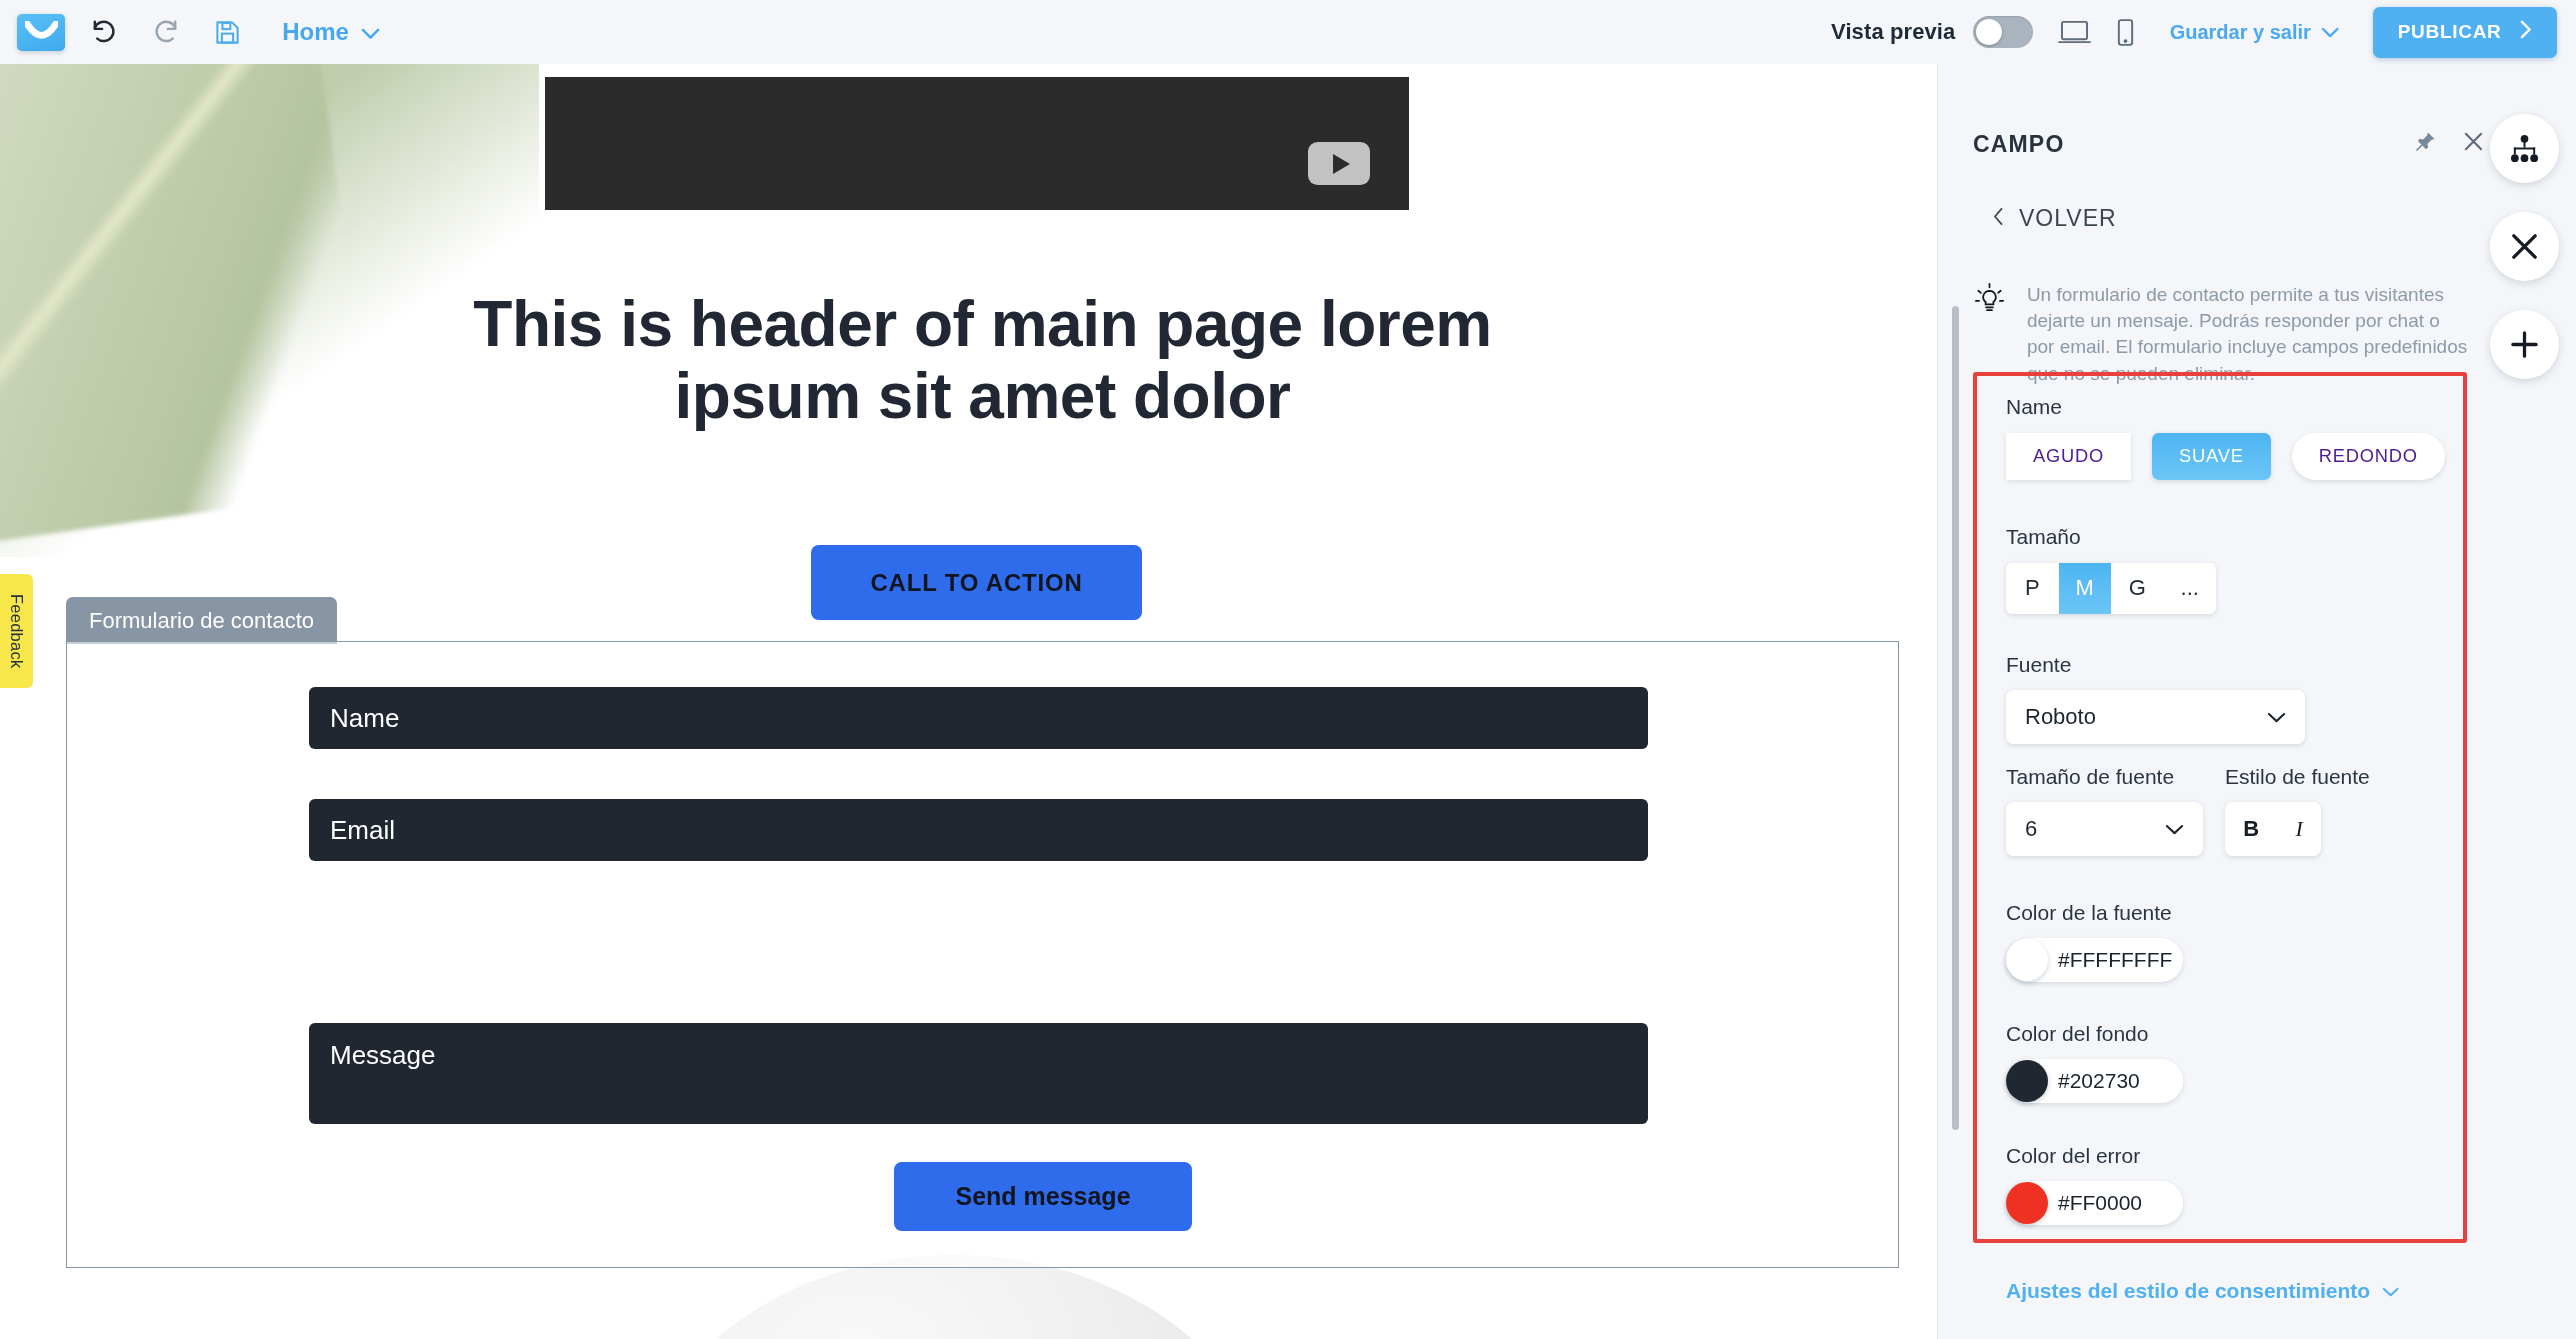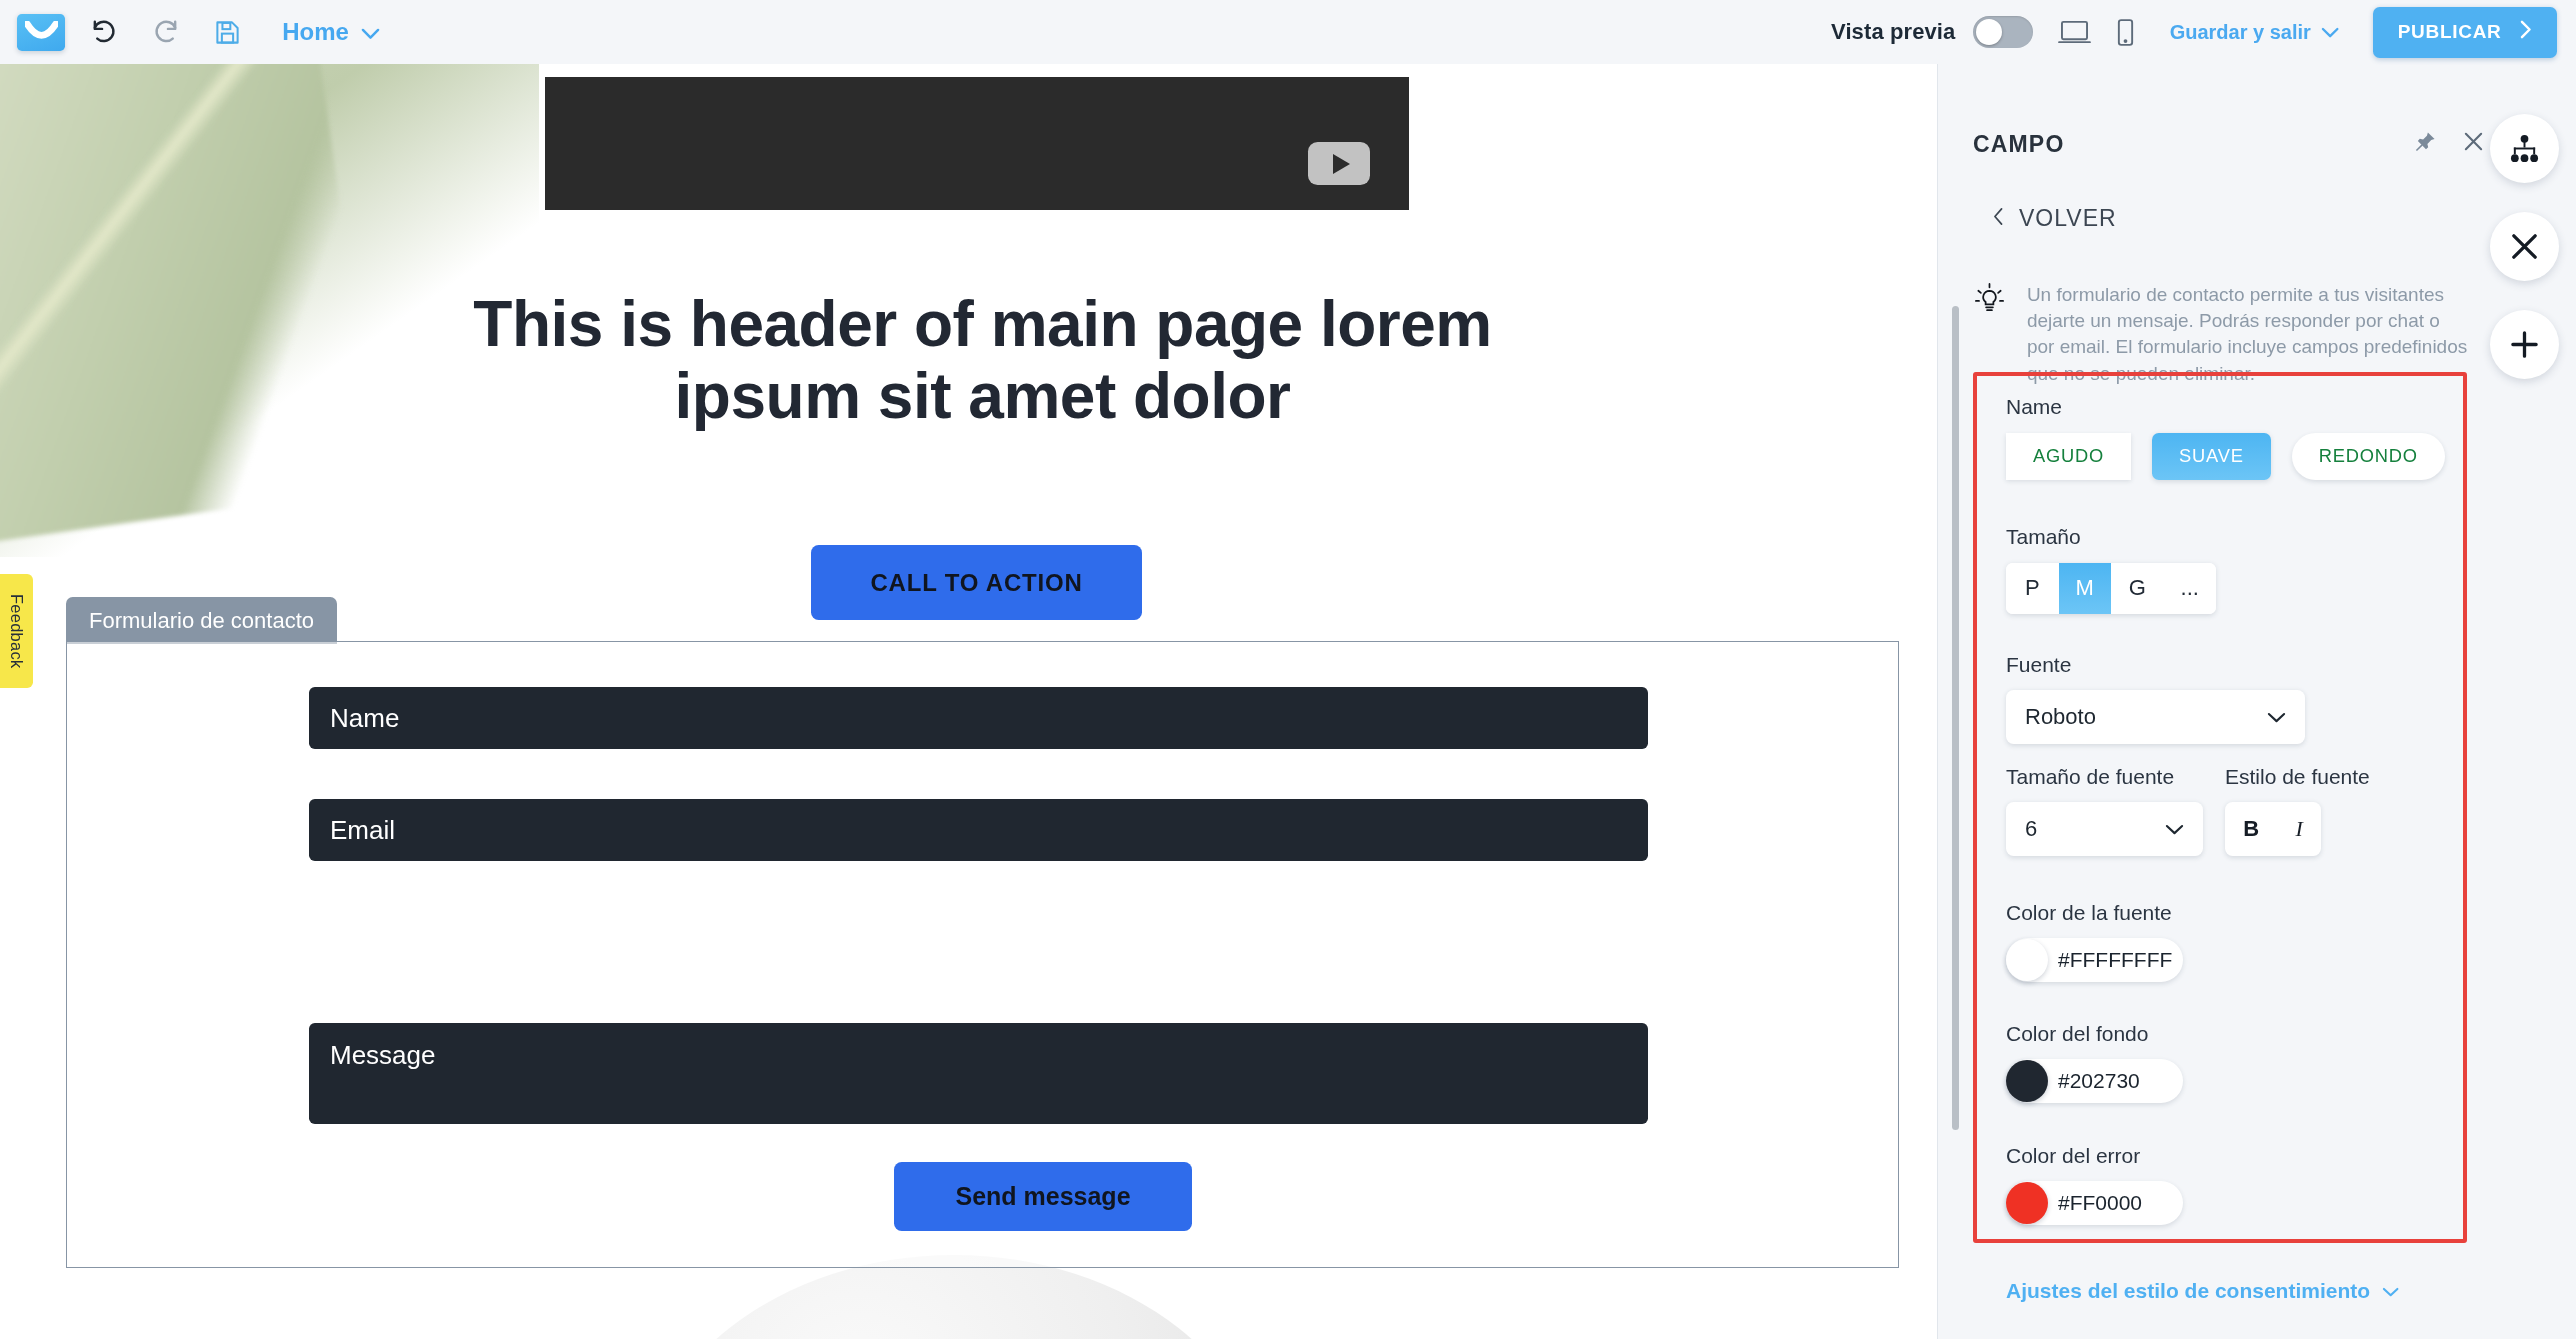--- a/index.html
+++ b/index.html
@@ -207,21 +207,21 @@
     width: 494px; height: 871px;
     border: 4.8px solid #e8413c; border-radius: 2.9px;
     background: rgba(255,255,255,0);
   }
 
   .sec-label { color:#2b3542; font-size: 21px; }
   .grp { position:absolute; left: 35px; }
 
   .seg-shape { display:flex; gap: 21px; margin-top: 13.5px; }
   .seg-btn {
-    background:#fff; color:#15803d; font-size: 18.3px; letter-spacing: 0.8px;
+    background:#fff; color:#4c1d95; font-size: 18.3px; letter-spacing: 0.8px;
     padding: 12.5px 27px; border:none; cursor:pointer;
     box-shadow: 0 1.9px 4.8px rgba(35,55,80,.14);
   }
   .sb-agudo { border-radius: 0; }
   .sb-suave { border-radius: 6.7px; background: linear-gradient(180deg,#4db5f2,#6cc5f6); color:#fff; }
   .sb-redondo { border-radius: 29px; }
 
   .seg-size {
     display:flex; margin-top: 13.5px; width: 210px;
     background:#fff; border-radius: 6.7px; overflow:hidden;

